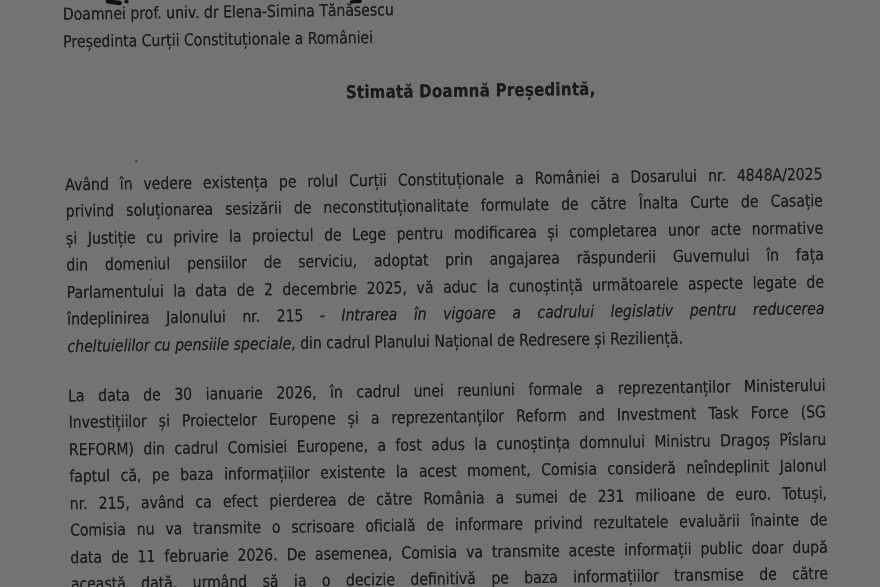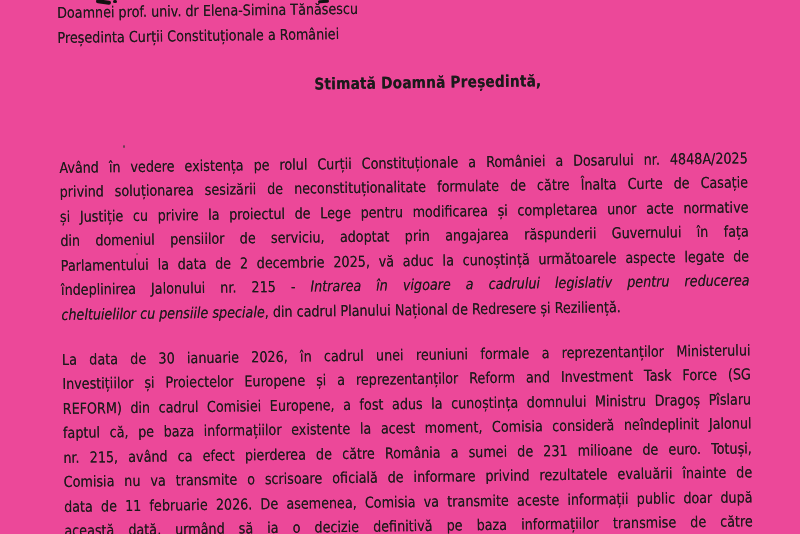--- a/index.html
+++ b/index.html
@@ -12,21 +12,21 @@
     height: 534px;
     overflow: hidden;
     font-family: "DejaVu Sans", sans-serif;
     color: #1b1b1b;
   }
   .sheet {
     position: relative;
     width: 800px;
     height: 534px;
     overflow: hidden;
-    background: #ec4899;
+    background: #737373;
   }
   
   .scan-col {
     position: absolute;
     left: 57px;
     top: 0;
     width: 810px;
     transform: rotate(-0.8deg) scaleX(0.85);
     transform-origin: 0 0;
     font-size: 15px;

